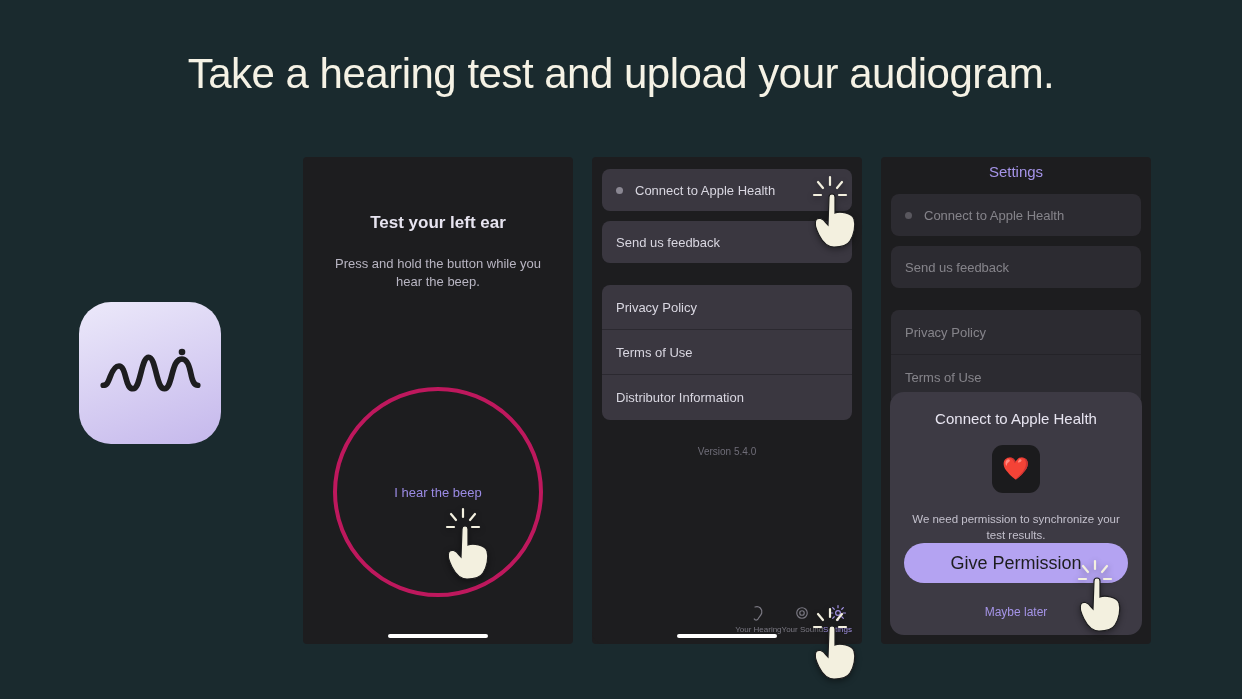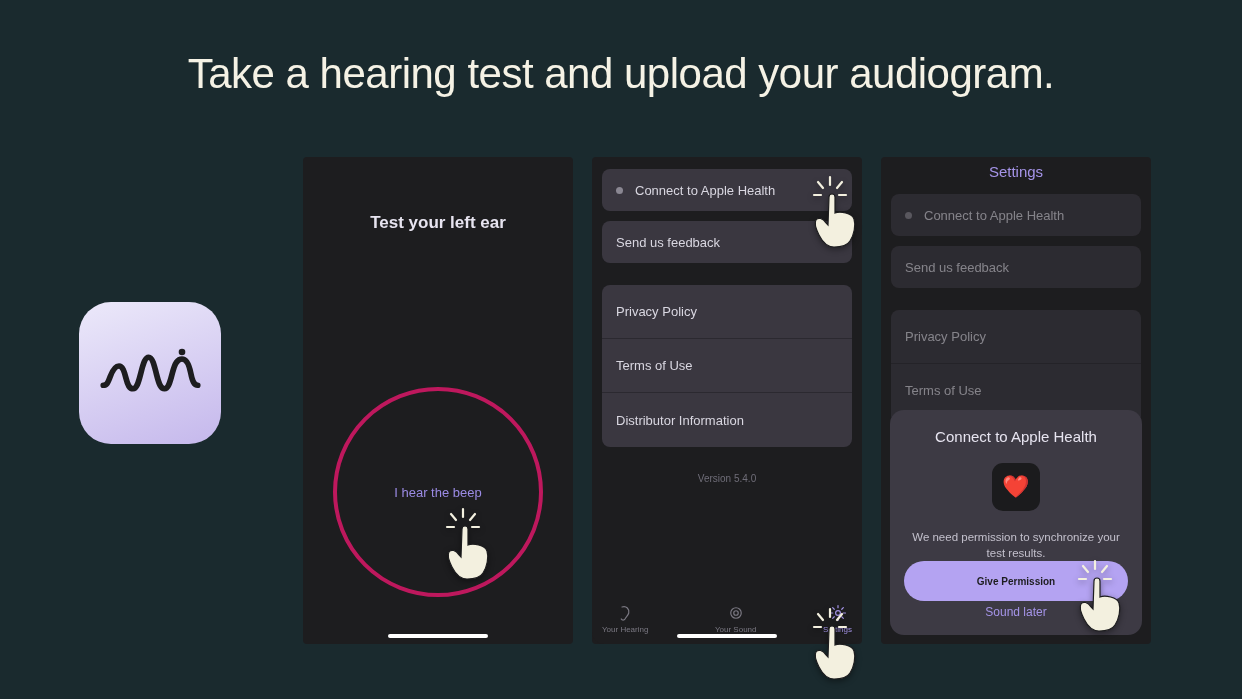--- a/index.html
+++ b/index.html
@@ -72,41 +72,41 @@
   .home-indicator { position: absolute; bottom: 6px; left: 50%; transform: translateX(-50%); width: 100px; height: 4px; background: #fff; border-radius: 3px; }
   
   .row {
     background: #3a3740;
     border-radius: 8px;
     margin: 0 10px;
     padding: 0;
     overflow: hidden;
   }
   .row-item {
-    height: 54px;
+    height: 45px;
     padding: 0 14px;
     display: flex;
     align-items: center;
     font-size: 13px;
     color: #d9d7e1;
     border-bottom: 1px solid rgba(0,0,0,0.25);
   }
   .row-item:last-child { border-bottom: none; }
   .row.single .row-item { height: 42px; }
   .dot { width: 7px; height: 7px; border-radius: 50%; background: #8a8792; margin-right: 12px; }
   .version { text-align: center; font-size: 10px; color: #6f6d78; margin-top: 26px; }
   
   .tabbar {
     position: absolute;
     bottom: 0;
     left: 0; right: 0;
     height: 55px;
     background: #1d1d1f;
     display: flex;
-    justify-content: space-between;
+    justify-content: flex-end;
     align-items: center;
     padding: 4px 10px 0;
   }
   .tab { display: flex; flex-direction: column; align-items: center; gap: 3px; color: #7a7882; font-size: 8px; }
   .tab.active { color: #a594e8; }
   .tab-ico { width: 18px; height: 18px; display:flex; align-items:center; justify-content:center; }
   
   .s3-title { text-align:center; font-size:15px; color:#a594e8; padding-top:6px; }
   .dim { opacity: 0.55; }
   .modal {
@@ -121,26 +121,26 @@
   .modal-title { font-size: 15px; font-weight: 500; margin-bottom: 18px; }
   .health-ico {
     width: 48px; height: 48px; border-radius: 11px; background: #1b1b1d;
     margin: 0 auto 18px; display:flex; align-items:center; justify-content:center;
     font-size: 22px;
   }
   .modal-desc { font-size: 11.5px; color: #c3c0cc; line-height: 1.4; padding: 0 6px; }
   .perm-btn {
     background: #b4a3f2;
     color: #1d1d1f;
-    font-size: 10px;
-    font-weight: 700;
+    font-size: 18px;
+    font-weight: 400;
     height: 40px;
     border-radius: 20px;
     display:flex; align-items:center; justify-content:center;
-    margin-bottom: 4px;
+    margin-bottom: 22px;
   }
   .maybe { font-size: 12px; color: #a594e8; }
   
   .tap {
     position: absolute;
     width: 56px; height: 76px;
     pointer-events: none;
     z-index: 50;
   }
   .tap svg { width: 100%; height: 100%; filter: drop-shadow(0 2px 3px rgba(0,0,0,0.4)); }
@@ -156,20 +156,21 @@
     <path d="M6 44 C10 44 11 42 14 34 C17 26 20 22 24 22 C28 22 30 28 32 36 C34 44 36 48 40 48 C44 48 46 42 49 30 C52 18 54 12 58 12 C62 12 64 20 67 32 C70 44 72 48 76 48 C80 48 82 42 85 30 C88 18 91 14 96 14 C101 14 104 20 106 30 C108 40 110 44 114 44" fill="none" stroke="#1d1d1f" stroke-width="6.5" stroke-linecap="round" stroke-linejoin="round"></path>
     <circle cx="96" cy="6" r="3.8" fill="#1d1d1f"></circle>
   </svg>
 </div>
 
 <div class="phones">
 
   <div class="phone">
     <div class="phone-inner">
       <div class="s1-title">Test your left ear</div>
+      <div class="s1-sub">Press and hold the button while you hear the beep.</div>
       <div class="beep-circle">
         <span class="beep-label">I hear the beep</span>
       </div>
       <div class="home-indicator"></div>
     </div>
     <div class="tap" style="top:348px; left:140px;">
       <svg viewBox="0 0 56 76">
         <g class="spark">
           <line x1="20" y1="4" x2="20" y2="12"></line>
           <line x1="8" y1="9" x2="13" y2="15"></line>
@@ -284,21 +285,21 @@
           <div class="row-item">Distributor Information</div>
         </div>
       </div>
       <div class="modal">
         <div class="modal-title">Connect to Apple Health</div>
         <div class="health-ico">
             <span>❤️</span>
           </div>
         <div class="modal-desc">We need permission to synchronize your test results.</div>
         <div class="perm-btn">Give Permission</div>
-        <div class="maybe">Sound later</div>
+        <div class="maybe">Maybe later</div>
       </div>
     </div>
     <div class="tap" style="top:400px; left:194px;">
       <svg viewBox="0 0 56 76">
           <g class="spark">
             <line x1="20" y1="4" x2="20" y2="12"></line>
             <line x1="8" y1="9" x2="13" y2="15"></line>
             <line x1="32" y1="9" x2="27" y2="15"></line>
             <line x1="4" y1="22" x2="11" y2="22"></line>
             <line x1="36" y1="22" x2="29" y2="22"></line>

